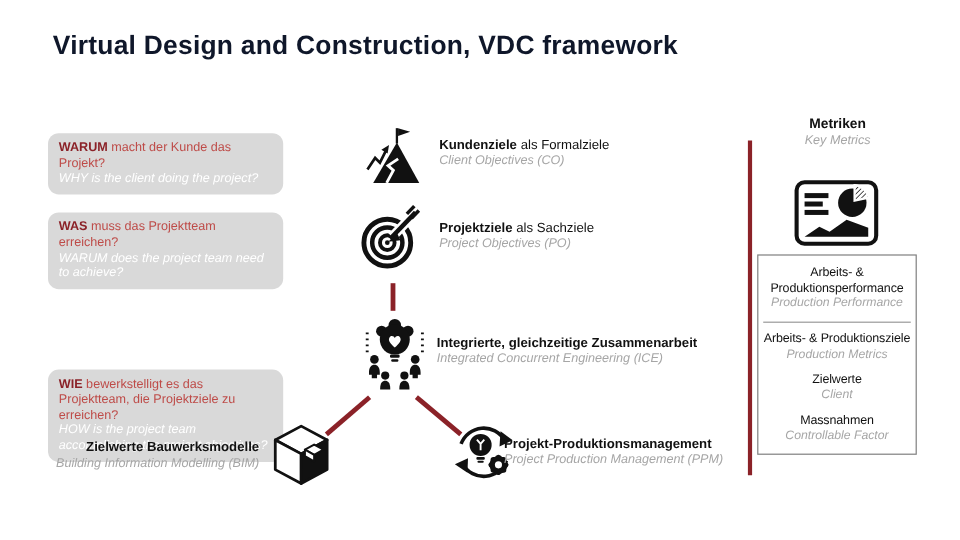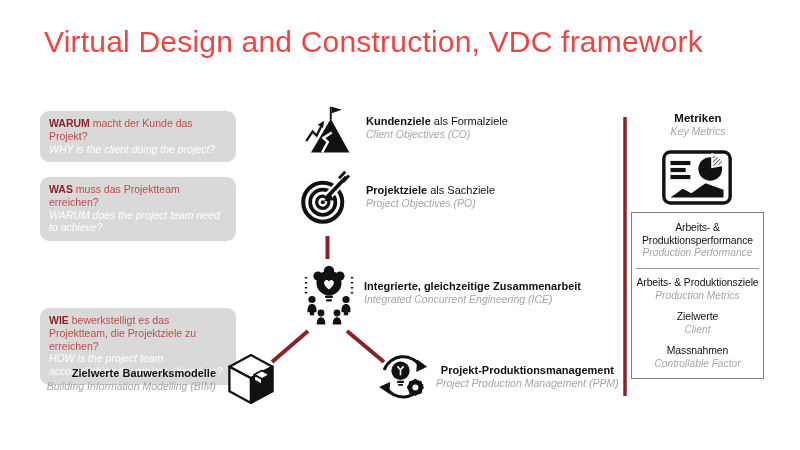--- a/index.html
+++ b/index.html
@@ -3,40 +3,40 @@
 <meta charset="utf-8">
 <style>
   html,body{margin:0;padding:0;background:#fff;}
   .slide{
     position:relative;width:800px;height:450px;background:#ffffff;overflow:hidden;
     font-family:"Liberation Sans","DejaVu Sans",sans-serif;color:#1a1a1a;
   }
   .abs{position:absolute;}
 
   
-  .title{left:44px;top:25px;font-size:30px;color:#ef4444;letter-spacing:.2px;}
+  .title{left:44px;top:25px;font-size:22px;color:#0f172a;letter-spacing:.2px;font-weight:bold;}
 
   
   .q-box{
     left:40px;width:178px;background:#d9d9d9;border-radius:9px;
     padding:6px 9px 7px 9px;font-size:10.5px;line-height:1.22;
   }
   .q-de{color:#be4b48;}
   .q-kw{font-weight:bold;color:#8b2228;}
   .q-en{color:#ffffff;font-style:italic;}
 
   
   .node-label{line-height:1.3;}
   .node-de{font-size:11px;color:#111;}
   .node-de b{font-weight:bold;}
   .node-en{font-size:10.5px;color:#a6a6a6;font-style:italic;}
   .right-align{text-align:right;}
 
   
-  .metrics-head{left:632px;top:111px;width:132px;text-align:center;line-height:1.25;}
+  .metrics-head{left:632px;top:97px;width:132px;text-align:center;line-height:1.25;}
   .metrics-title{font-size:11.5px;font-weight:bold;color:#111;}
   .metrics-sub{font-size:10.5px;font-style:italic;color:#a6a6a6;}
   .metrics-box{
     left:631px;top:212px;width:133px;box-sizing:border-box;
     border:1px solid #7f7f7f;background:#fff;padding:9px 4px 8px 4px;text-align:center;
   }
   .m-item{margin-bottom:9px;line-height:1.22;}
   .m-item:last-child{margin-bottom:0;}
   .m-item.divided{border-bottom:1px solid #9a9a9a;padding-bottom:8px;margin-bottom:8px;}
   .m-de{font-size:10.4px;font-weight:normal;color:#111;letter-spacing:-.1px;}
@@ -159,21 +159,21 @@
     <path d="M28 31 L28 25 M28 25 L24.5 21 M28 25 L31.5 21" stroke="#fff" stroke-width="1.8" fill="none"></path>
     <g fill="#111">
       <g transform="translate(45,45)">
         <rect x="-7.5" y="-7.5" width="15" height="15" rx="2.5"></rect>
         <rect x="-7.5" y="-7.5" width="15" height="15" rx="2.5" transform="rotate(45)"></rect>
         <circle r="8.5"></circle>
       </g>
       <circle cx="45" cy="45" r="3.4" fill="#fff"></circle>
     </g>
   </svg>
-  <div class="abs node-label" style="left:436px;top:363px;text-align:center;">
+  <div class="abs node-label" style="left:420px;top:363px;">
     <div class="node-de"><b>Projekt-Produktionsmanagement</b></div>
     <div class="node-en">Project Production Management (PPM)</div>
   </div>
 
   <div class="abs metrics-head">
     <div class="metrics-title">Metriken</div>
     <div class="metrics-sub">Key Metrics</div>
   </div>
 
   <svg class="abs icon" style="left:661px;top:149px;" width="72" height="57" viewBox="0 0 76 60">

